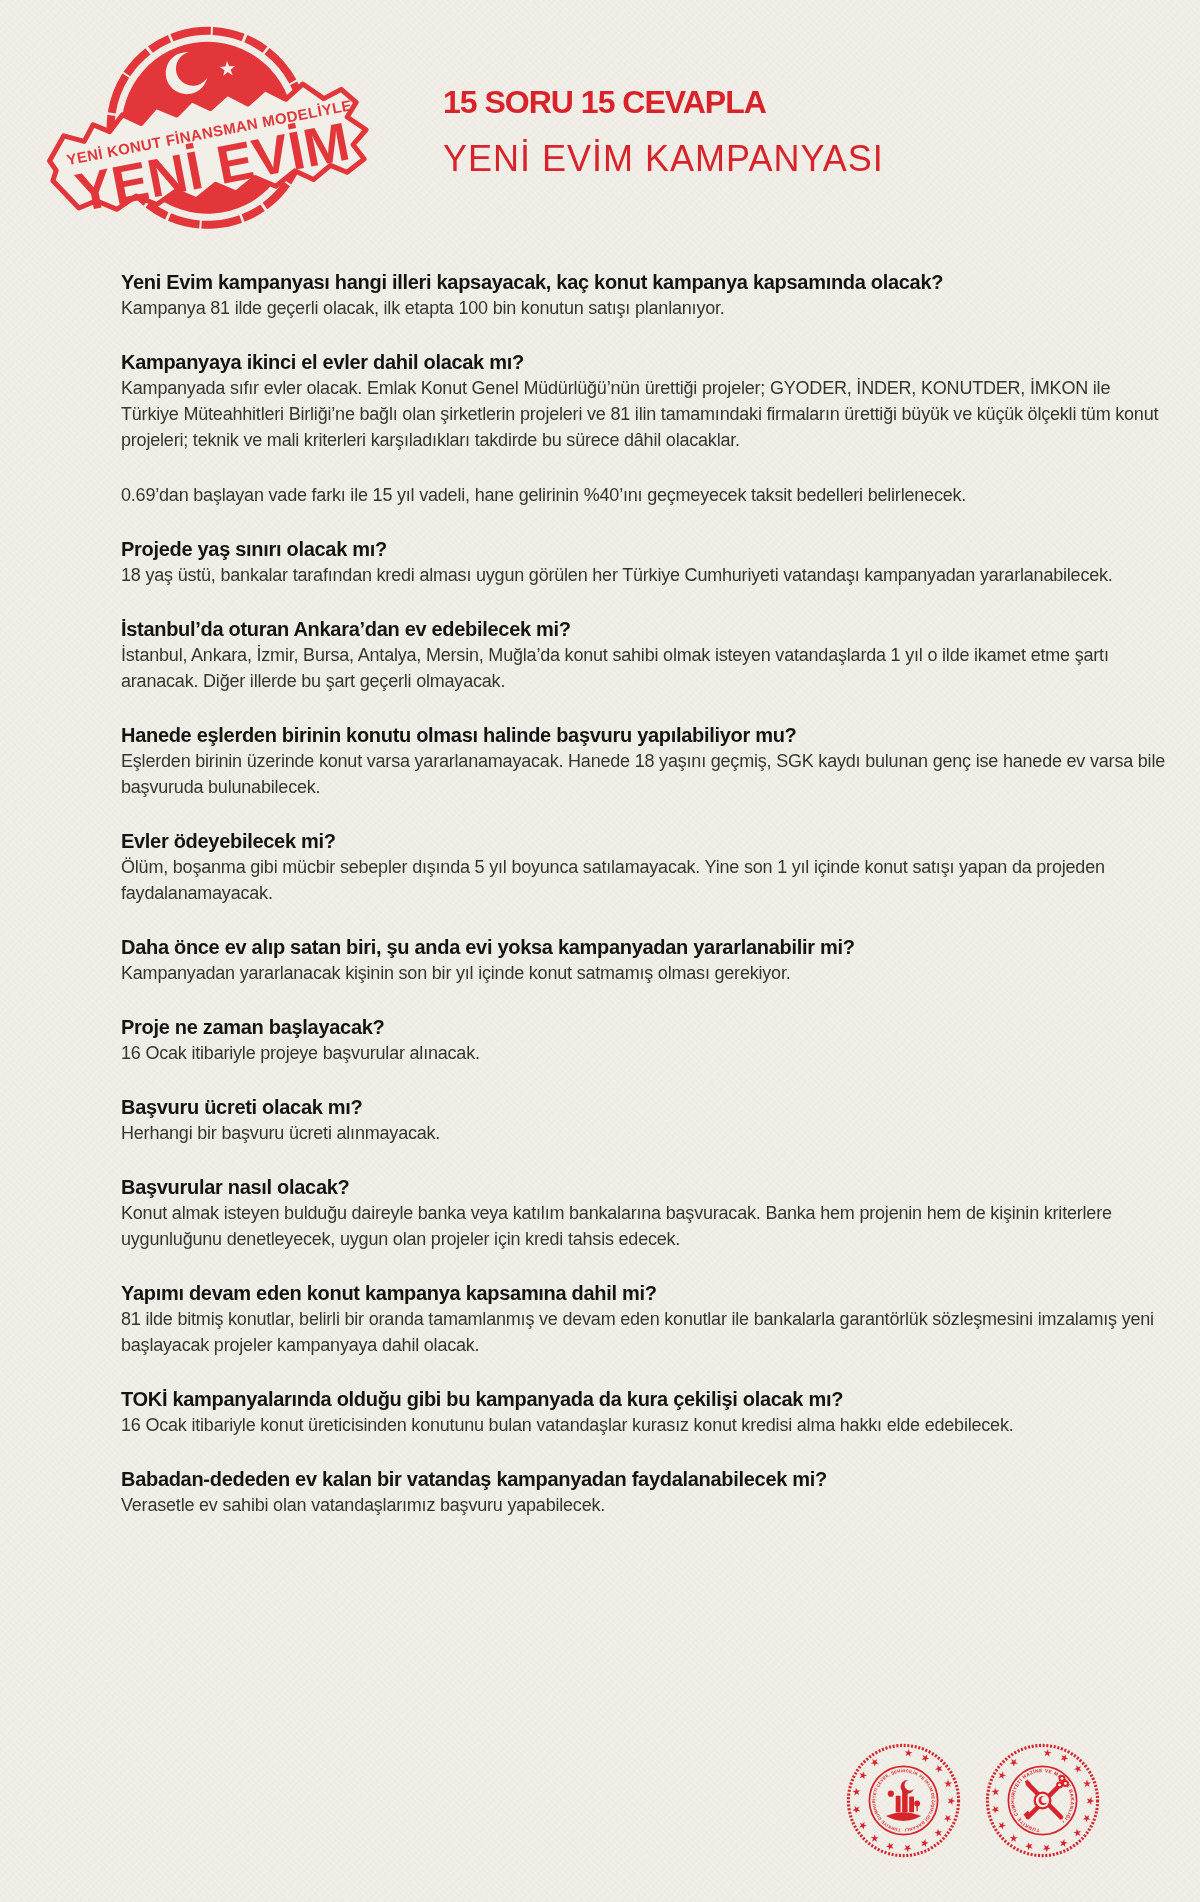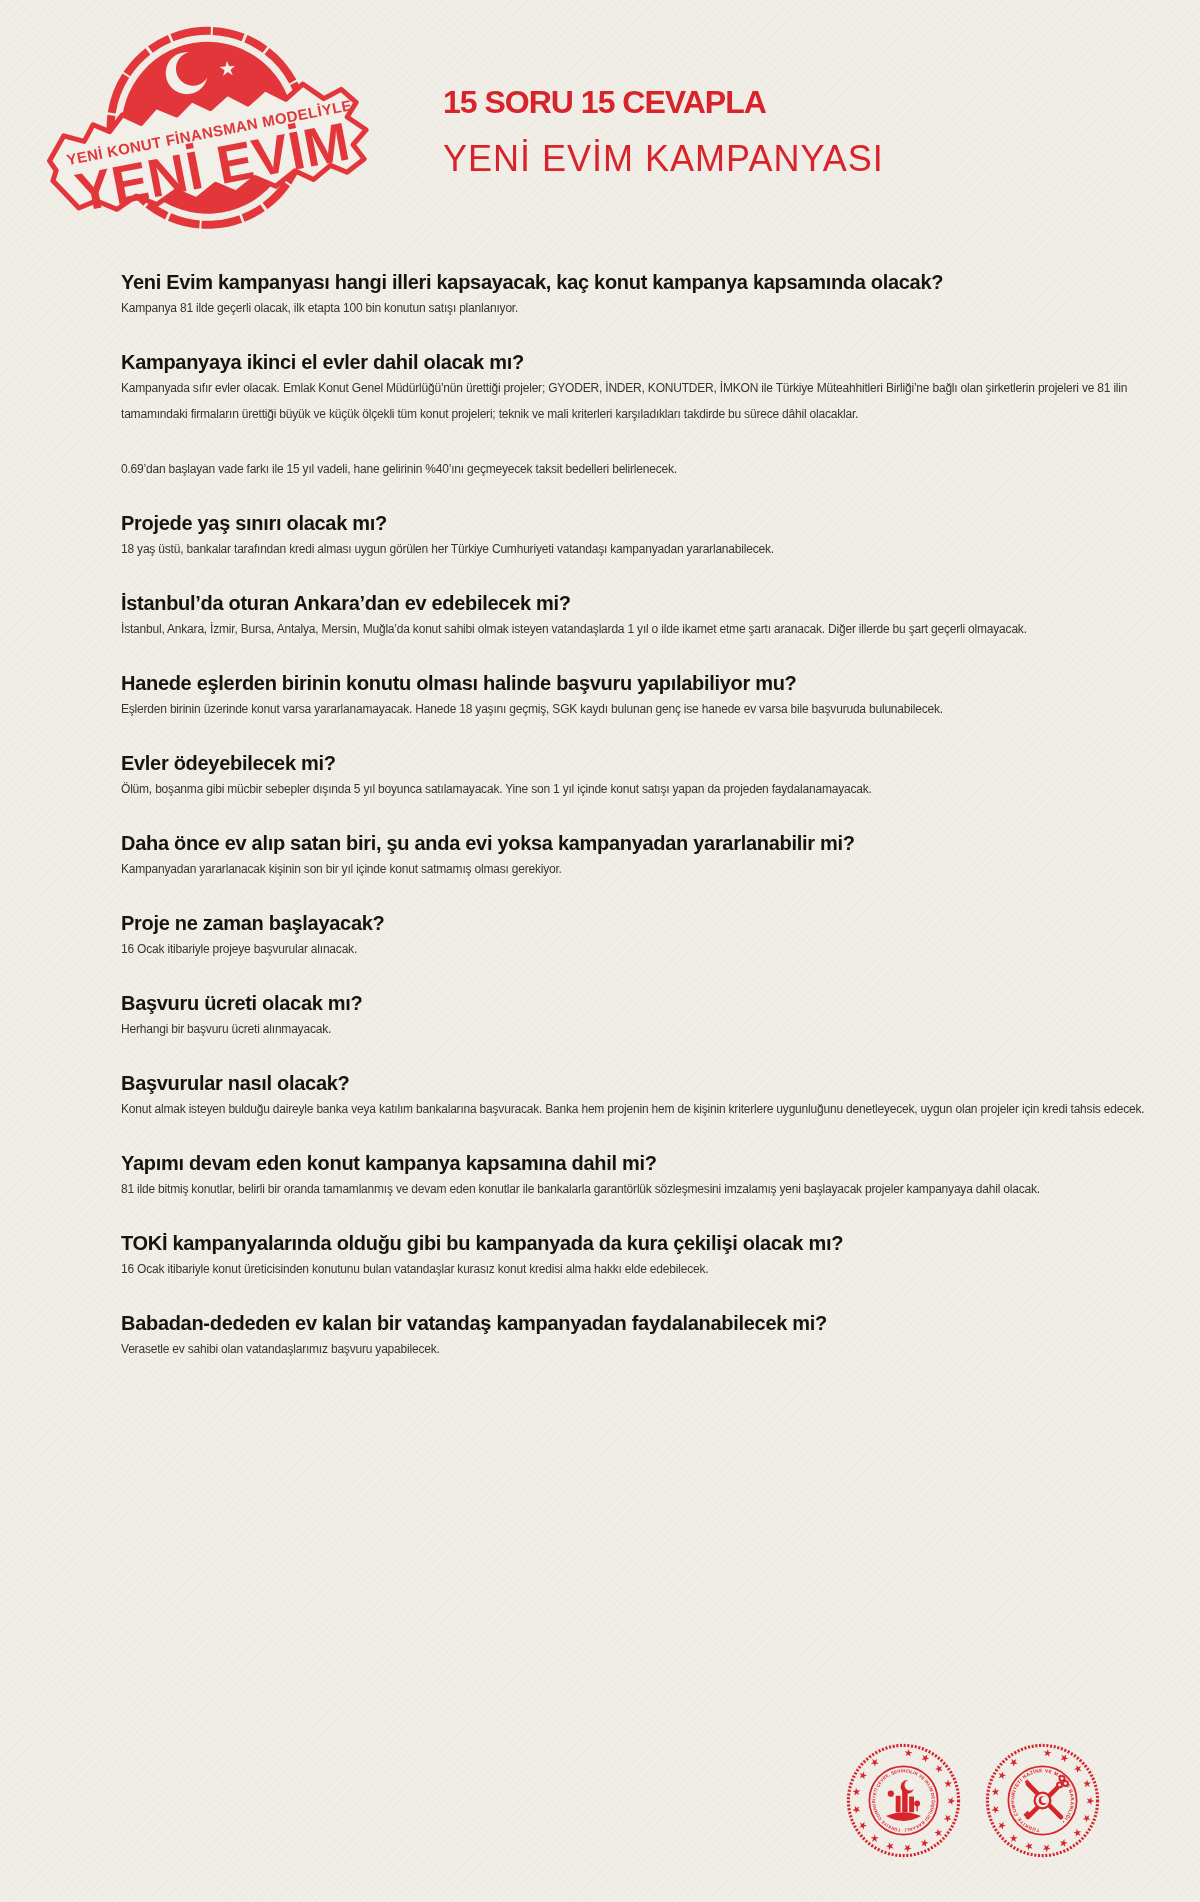--- a/index.html
+++ b/index.html
@@ -24,21 +24,21 @@
     color:#d8232a; white-space:nowrap;
   }
   
   .content{position:absolute; left:82px; top:270px; width:1048px;margin-left:39px;}
   .qa{margin:0 0 29px 0;}
   .q{
     font-size:20px; font-weight:700; color:#141412; letter-spacing:-0.3px;
     line-height:25px; margin:0;
   }
   .a{
-    font-size:12px; font-weight:400; color:#343431; letter-spacing:-0.2px;
+    font-size:18px; font-weight:400; color:#343431; letter-spacing:-0.2px;
     line-height:26px; margin:0;
   }
   
   .seals{position:absolute; left:845px; top:1740px; display:flex; gap:22px;}
   .seal{width:117px; height:121px;}
   svg text{font-family:"Liberation Sans", sans-serif;}
 </style>
 </head>
 <body>
 

